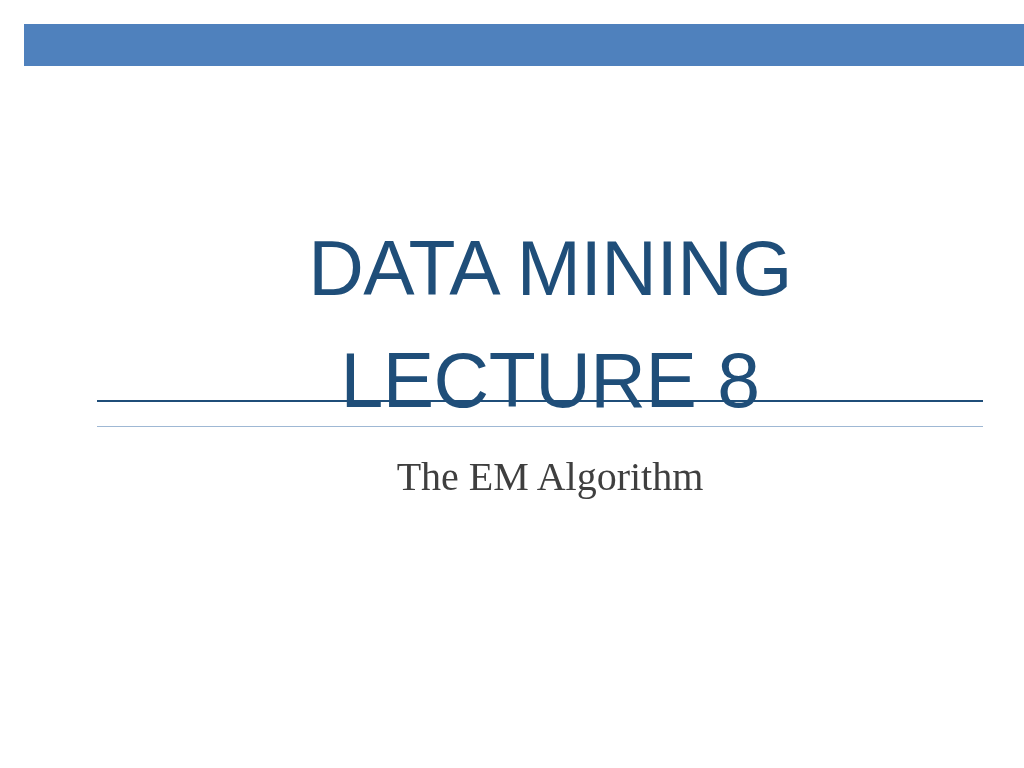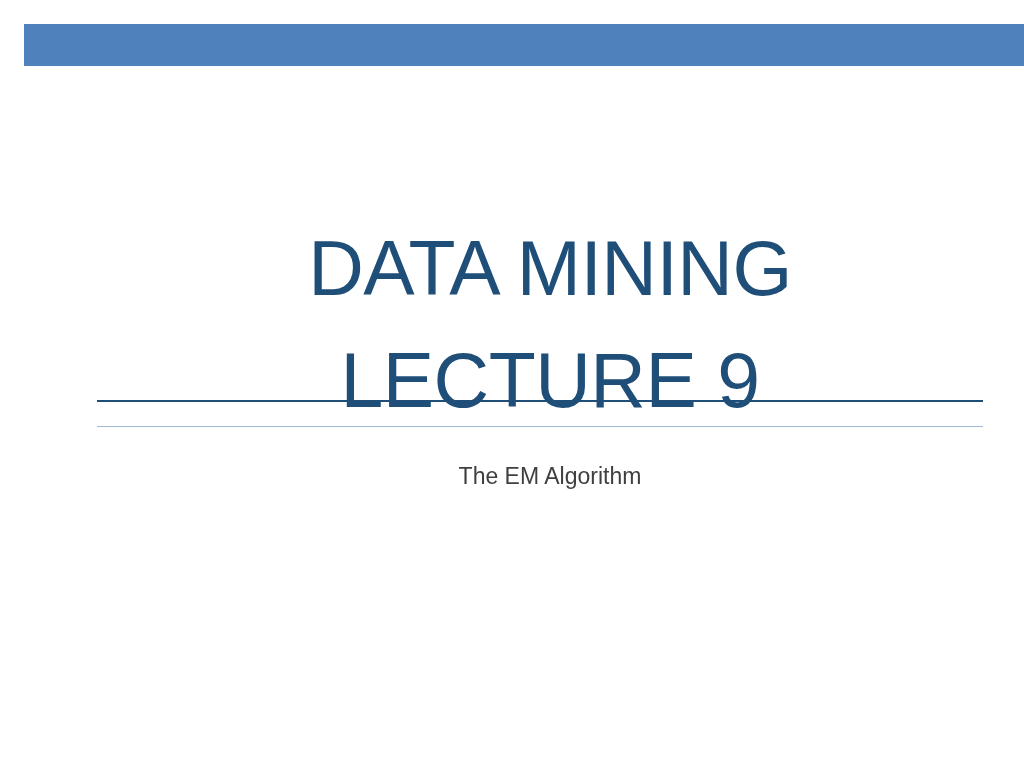--- a/index.html
+++ b/index.html
@@ -66,38 +66,38 @@
 
   
   .subtitle-block {
     position: absolute;
     left: 86px;
     top: 400px;
     width: 880px;
   }
 
   .subtitle-line {
-    font-family: Liberation Sans, sans-serif;
-    font-size: 23px;
+    font-family: Liberation Serif, serif;
+    font-size: 40px;
     line-height: 57px;
     font-weight: 400;
     color: #3f3f3f;
     white-space: pre;
   }
 </style>
 </head>
 <body>
 
 <div class="slide">
 
   <div class="top-banner"></div>
 
   <div class="title-block">
     <div class="title-line">DATA MINING</div>
-    <div class="title-line">LECTURE 9</div>
+    <div class="title-line">LECTURE 8</div>
   </div>
 
   <div class="title-rule"></div>
 
   <div class="subtitle-block">
     <div class="subtitle-line">The EM Algorithm</div>
   </div>
 
 </div>
 

